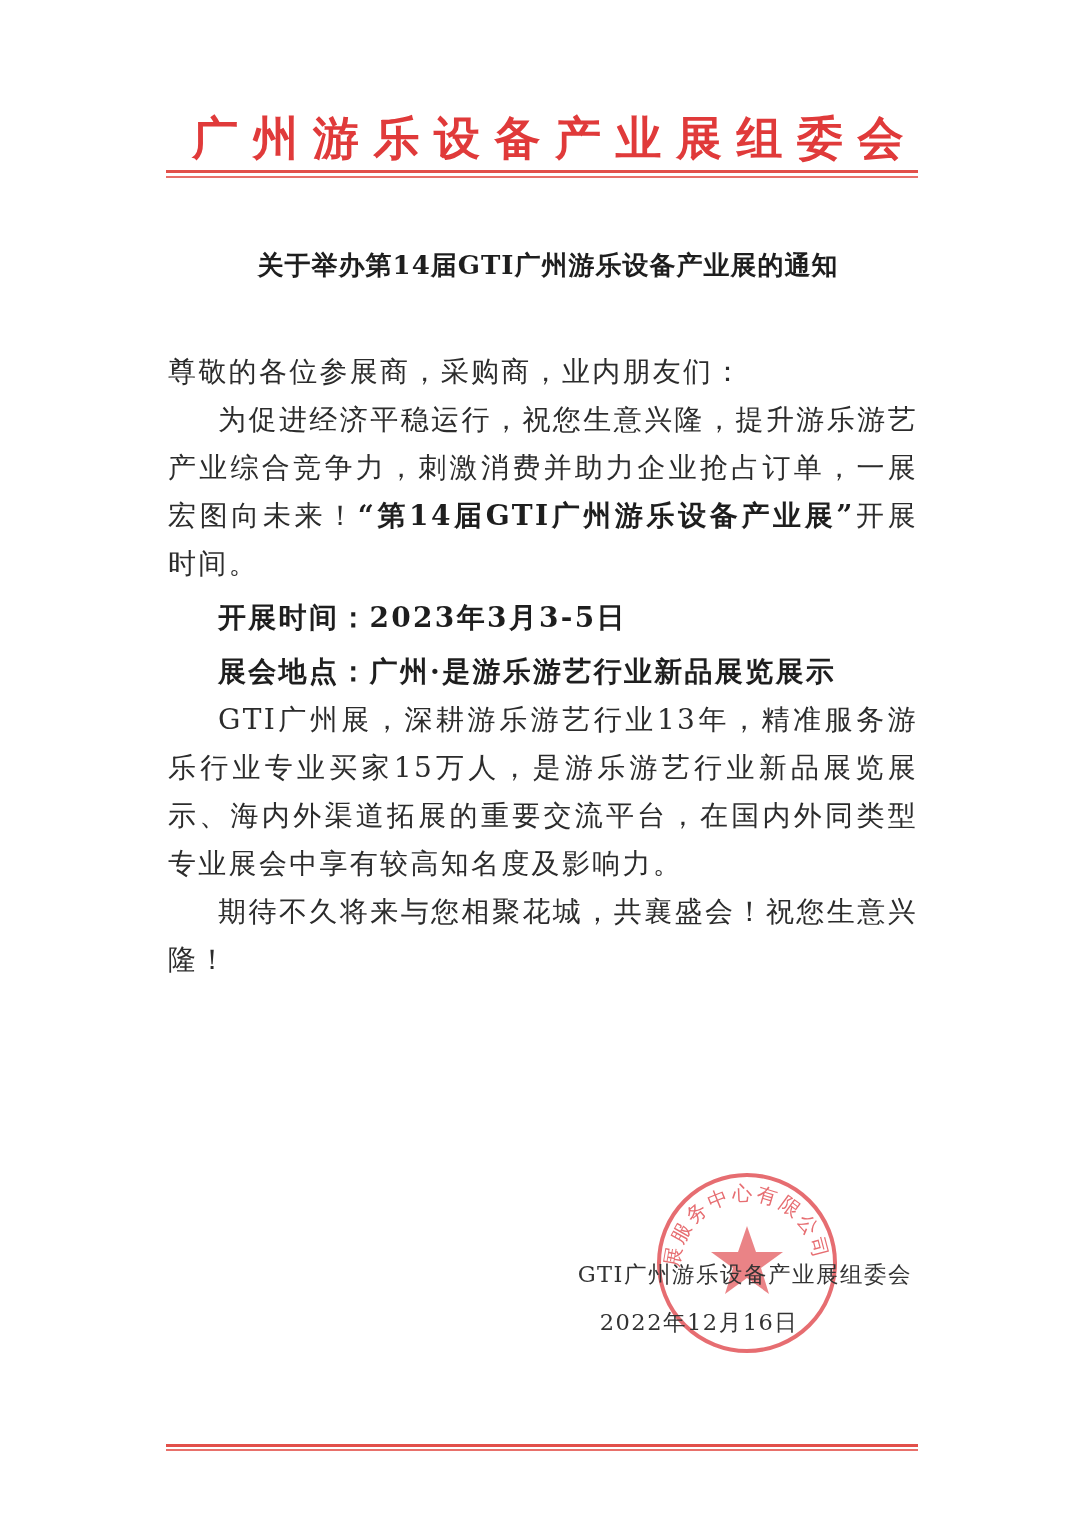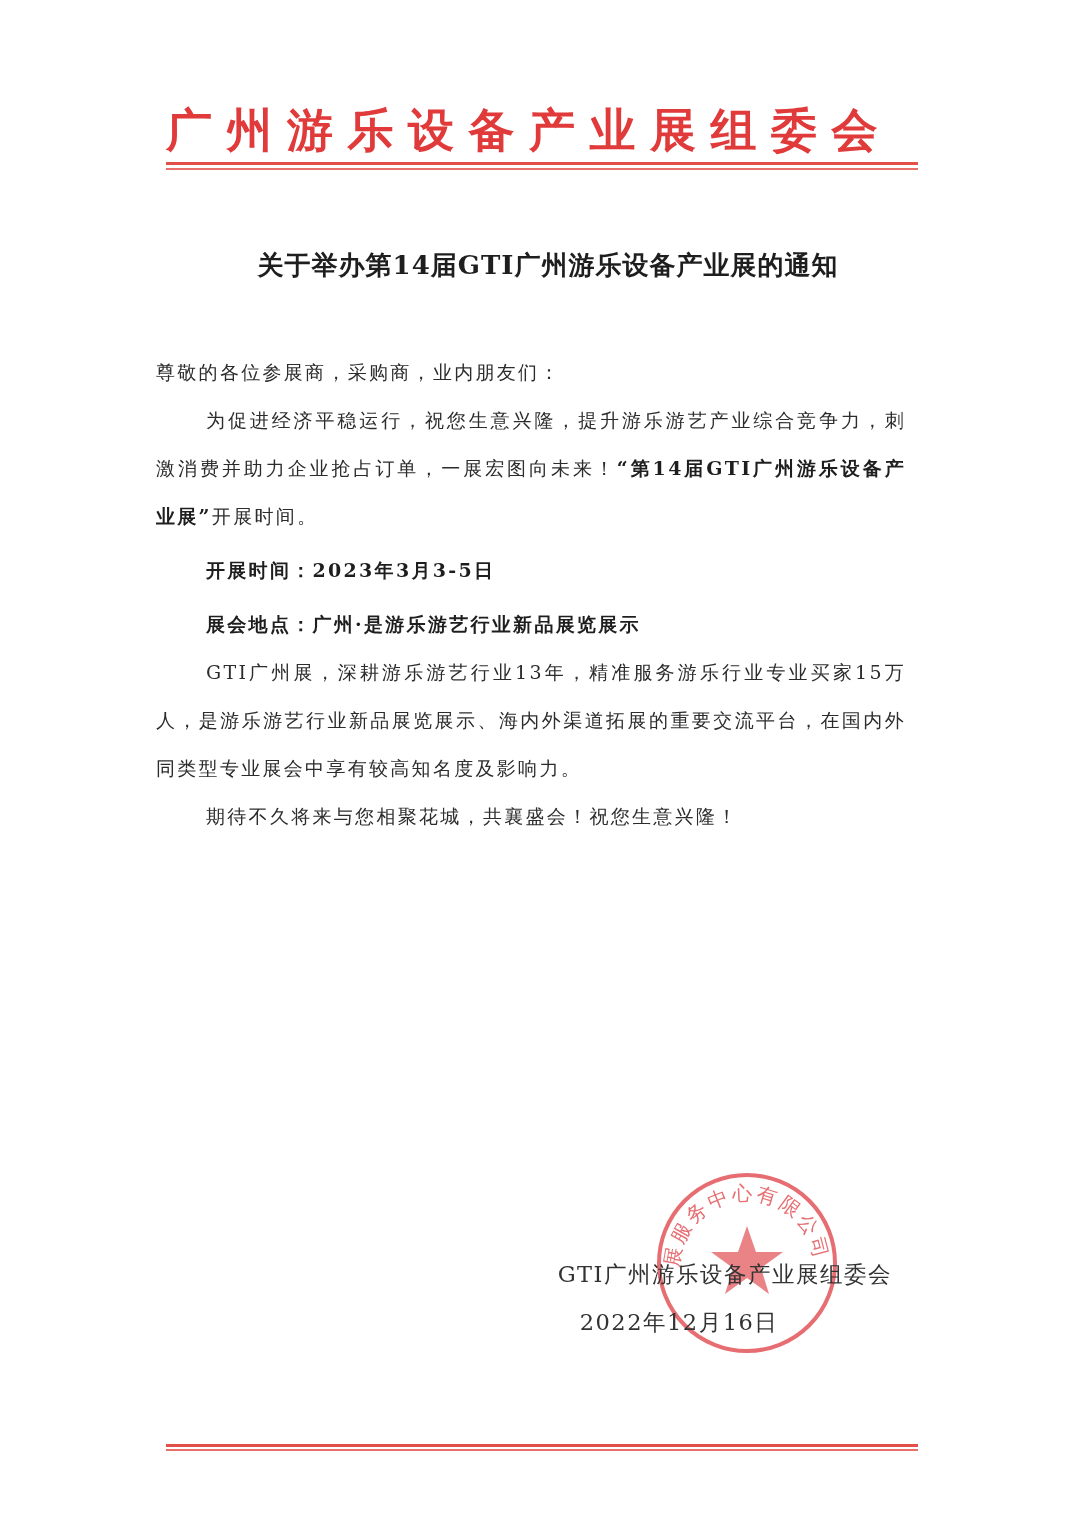--- a/index.html
+++ b/index.html
@@ -1,32 +1,32 @@
 <!DOCTYPE html>
 <html><head>
 <meta charset="utf-8">
 <style>
   html, body { margin: 0; padding: 0; background: #ffffff; }
   body { width: 1080px; height: 1526px; position: relative; overflow: hidden;
          font-family: "DejaVu Serif", "Liberation Serif", serif; color: #2a2a2a; }
-  .letterhead { position: absolute; left: 166px; top: 92px; width: 752px; height: 80px; }
+  .letterhead { position: absolute; left: 166px; top: 100px; width: 752px; height: 80px; text-align: right; }
   .org-title { position: absolute; left: 0; top: 10px; width: 752px;
                font-family: "DejaVu Sans", "Liberation Sans", sans-serif; font-weight: bold;
                font-size: 46px; letter-spacing: 14.5px; color: #e03a3a; white-space: nowrap; line-height: 56px; }
   .rule { position: absolute; left: 0; width: 752px; height: 3px; background: #e2504a; }
   .rule.thin { height: 1.5px; background: #e8706a; }
   .notice-title { position: absolute; left: 0; width: 1080px; top: 248px; text-align: center;
                   font-size: 26px; font-weight: bold; color: #1e1e1e; letter-spacing: 1px; margin-left: 8px; }
-  .body-text { position: absolute; left: 156px; width: 750px; top: 348px; font-size: 19px;
+  .body-text { position: absolute; left: 168px; width: 750px; top: 348px; font-size: 28px;
                line-height: 48px; letter-spacing: 2.3px; color: #2c2c2c; }
   .body-text p { margin: 0; text-align: justify; text-align-last: left; }
   .indent { text-indent: 50px; }
   .b { font-weight: bold; color: #1e1e1e; }
   .highlight-line { margin-top: 6px !important; }
-  .signature { position: absolute; left: 532px; top: 1250px; width: 360px; font-size: 22.5px;
+  .signature { position: absolute; left: 552px; top: 1250px; width: 360px; font-size: 22.5px;
                color: #333; letter-spacing: 1.5px; line-height: 48px; }
   .sig-org { text-align: right; }
   .sig-date { text-align: center; padding-right: 66px; }
   .seal { position: absolute; left: 652px; top: 1168px; width: 190px; height: 190px; opacity: 0.78; }
   .footer-rules { position: absolute; left: 166px; top: 1444px; width: 752px; height: 10px; }
 </style>
 </head>
 <body>
 
 <div class="letterhead">

